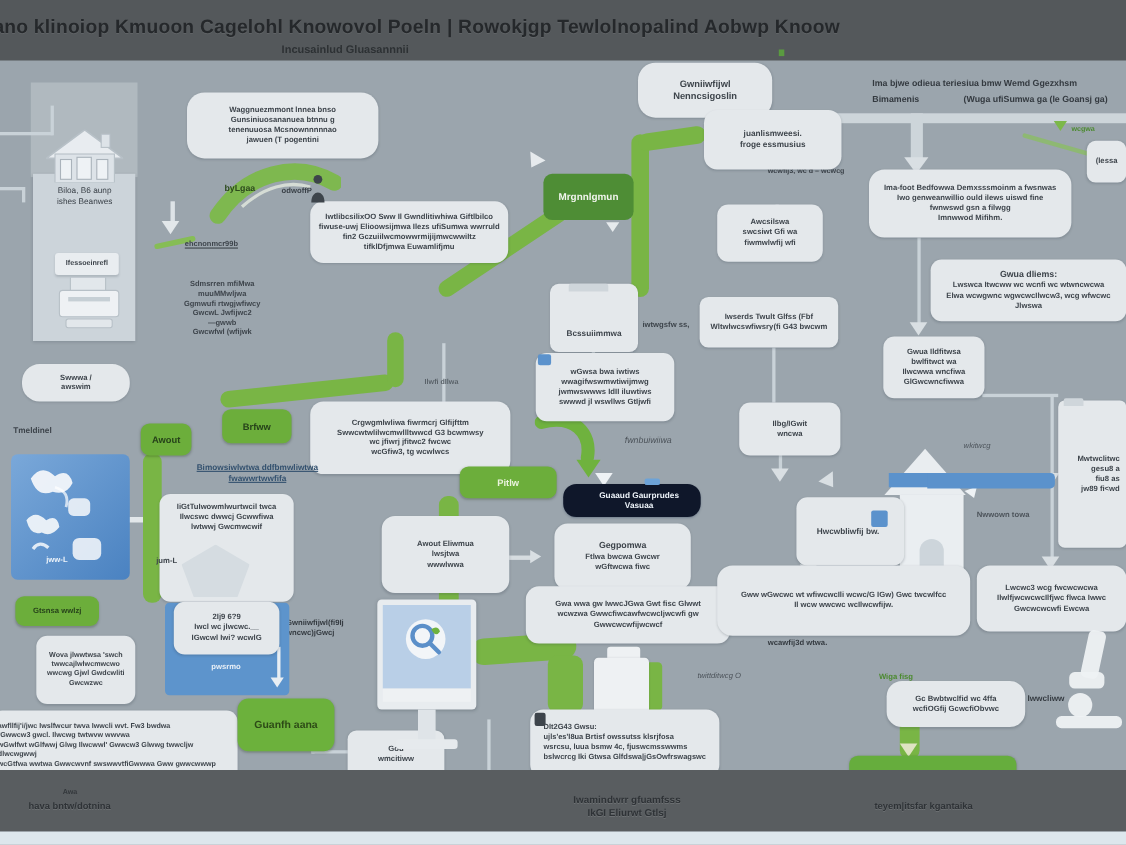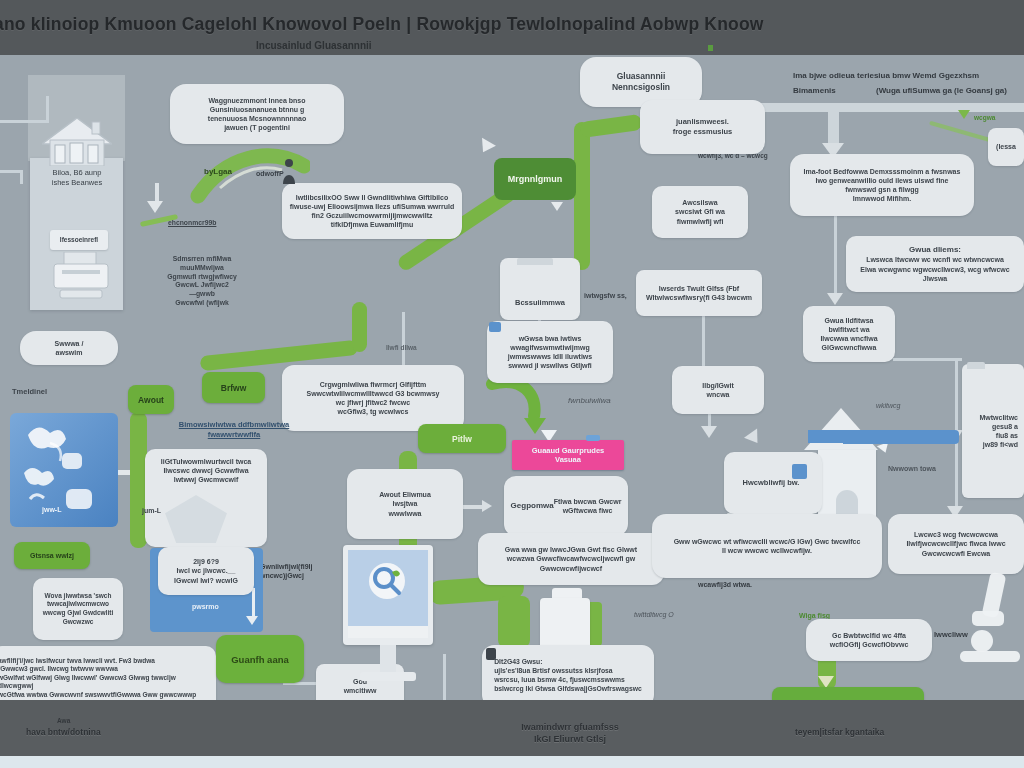--- a/index.html
+++ b/index.html
@@ -22,23 +22,23 @@
   .gbox{position:absolute;background:#4e8d35;border-radius:8px;display:flex;align-items:center;
         justify-content:center;font-weight:bold;color:#f2f6ee;font-size:9px;}
   .gbar{position:absolute;background:#79b545;border-radius:8px;}
   .ln{position:absolute;background:#c9d2d8;}
   .ad{position:absolute;width:0;height:0;border-left:8px solid transparent;
       border-right:8px solid transparent;border-top:12px solid #d9dfe3;}
   .ar{position:absolute;width:0;height:0;border-top:6px solid transparent;
       border-bottom:6px solid transparent;border-left:10px solid #d9dfe3;}
   .gad{border-top-color:#7cb84a !important;}
   .bluebox{position:absolute;background:linear-gradient(135deg,#7aa8d9,#4a82c1);border-radius:6px;}
-  .bpill{position:absolute;background:#ec4899;border-radius:2px;color:#eef4fa;font-size:7.5px;
+  .bpill{position:absolute;background:#0f172a;border-radius:12px;color:#eef4fa;font-size:7.5px;
          font-weight:bold;display:flex;align-items:center;justify-content:center;text-align:center;
-         white-space:pre-line;box-shadow:0 1px 2px rgba(20,40,70,.3);}
+         white-space:pre-line;box-shadow:0 1px 2px rgba(20,40,70,.3);padding-left:13px;}
   .tab{position:absolute;background:#cfd6db;border-radius:2px 2px 0 0;}
   .ital{font-style:italic;font-weight:400;color:#4d545b;}
   .heading{font-weight:bold;font-size:8px;display:block;}
 </style>
 </head>
 <body>
 
 <div class="stage">
 
   <div style="position:absolute;left:28px;top:75px;width:97px;height:86px;background:rgba(226,232,236,.30);"></div>
@@ -135,21 +135,21 @@
     <rect x="12" y="0" width="32" height="14" fill="#e2e7eb" stroke="#b7c0c7"></rect>
     <rect x="2" y="12" width="54" height="24" rx="3" fill="#eef1f4" stroke="#b7c0c7"></rect>
     <rect x="10" y="18" width="38" height="4" fill="#c6cfd5"></rect>
     <rect x="8" y="38" width="42" height="8" rx="2" fill="#e2e7eb" stroke="#b7c0c7"></rect>
   </svg>
 
   <div class="box" style="left:170px;top:84px;width:174px;height:60px;border-radius:16px;">Waggnuezmmont lnnea bnso
 Gunsiniuosananuea btnnu g
 tenenuuosa Mcsnownnnnnao
 jawuen (T pogentini</div>
-  <div class="box" style="left:580px;top:57px;width:122px;height:50px;border-radius:16px;font-size:8.5px;font-weight:bold;">Gluasannnii
+  <div class="box" style="left:580px;top:57px;width:122px;height:50px;border-radius:16px;font-size:8.5px;font-weight:bold;">Gwniiwfijwl
 Nenncsigoslin</div>
   <div class="box" style="left:640px;top:100px;width:125px;height:54px;border-radius:12px;font-size:7.5px;">juanlismweesi.
 froge essmusius</div>
   <div class="box" style="left:790px;top:154px;width:184px;height:62px;border-radius:14px;">Ima-foot Bedfowwa Demxsssmoinm a fwsnwas
 Iwo genweanwillio ould ilews uiswd fine
 fwnwswd gsn a filwgg
 Imnwwod Mifihm.</div>
   <div class="box" style="left:988px;top:128px;width:36px;height:38px;border-radius:8px;">(lessa</div>
   <div class="box" style="left:652px;top:186px;width:96px;height:52px;border-radius:10px;">Awcsilswa
 swcsiwt Gfi wa
@@ -215,21 +215,21 @@
   <div class="box" style="left:145px;top:449px;width:122px;height:98px;border-radius:10px;align-items:flex-start;padding-top:8px;">IiGtTuIwowmlwurtwcil twca
 Ilwcswc dwwcj Gcwwfiwa
 lwtwwj Gwcmwcwif</div>
   <div style="position:absolute;left:165px;top:495px;width:62px;height:48px;background:#d5dce1;clip-path:polygon(50% 0,100% 38%,82% 100%,18% 100%,0 38%);"></div>
   <div class="box" style="left:347px;top:469px;width:116px;height:70px;border-radius:12px;">Awout Eliwmua
 lwsjtwa
 wwwlwwa</div>
   <div class="bpill" style="left:512px;top:440px;width:112px;height:30px;">Guaaud Gaurprudes
 Vasuaa</div>
   <div style="position:absolute;left:586px;top:435px;width:14px;height:6px;background:#6da3d8;border-radius:2px;"></div>
-  <div class="box" style="left:504px;top:476px;width:124px;height:60px;border-radius:12px;flex-direction:row;">
+  <div class="box" style="left:504px;top:476px;width:124px;height:60px;border-radius:12px;flex-direction:column;">
     <span class="heading">Gegpomwa</span>
     <span style="white-space:pre-line;">Ftlwa bwcwa Gwcwr
 wGftwcwa fiwc</span>
   </div>
   <div class="box" style="left:478px;top:533px;width:186px;height:52px;border-radius:12px;">Gwa wwa gw IwwcJGwa Gwt fisc Glwwt
 wcwzwa GwwcfiwcawfwcwcIjwcwfi gw
 Gwwcwcwfijwcwcf</div>
 
   <div class="bluebox" style="left:10px;top:413px;width:108px;height:114px;"></div>
   <svg width="108" height="114" viewBox="0 0 108 114" style="position:absolute;left:10px;top:413px;">

